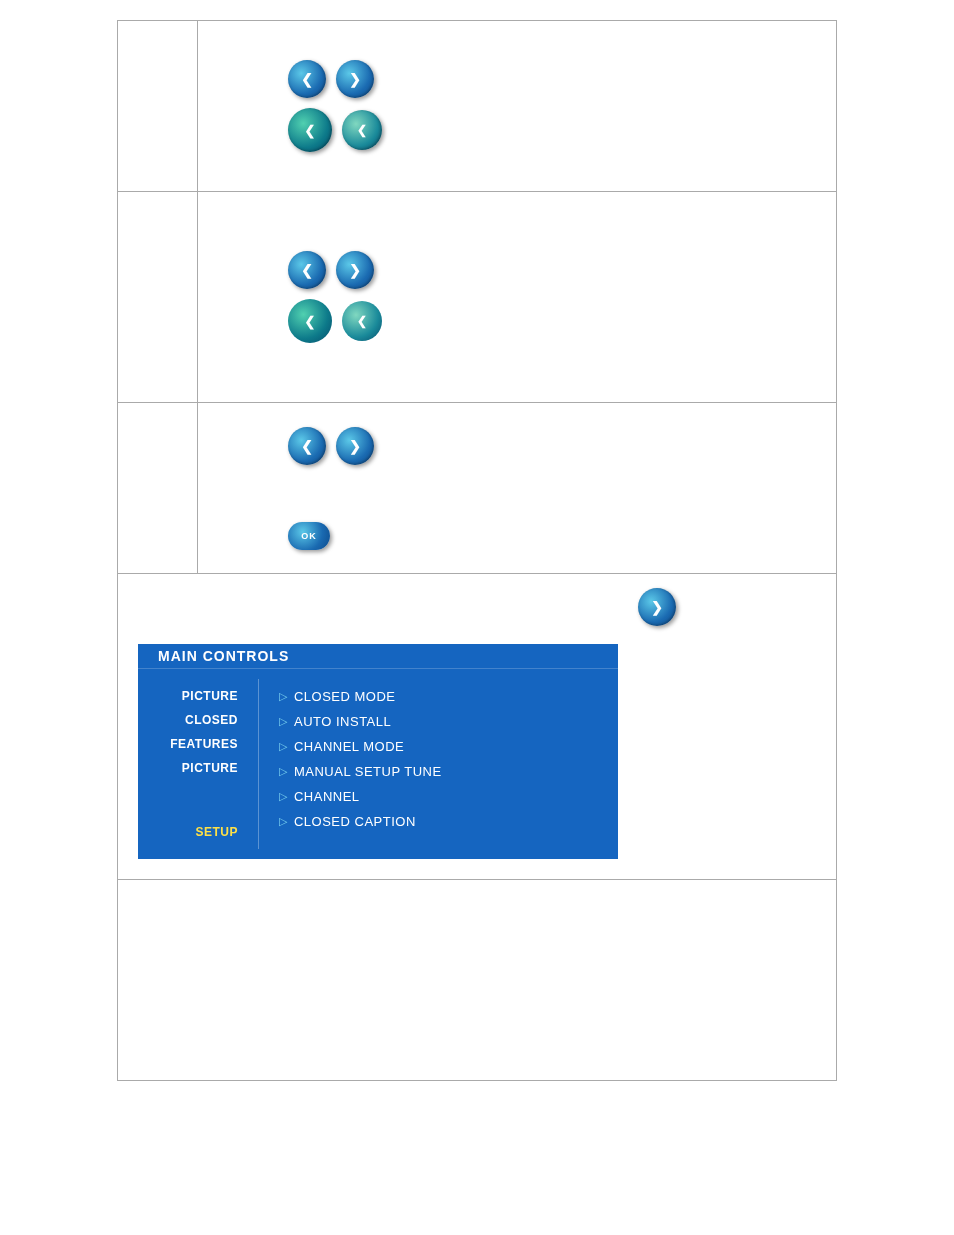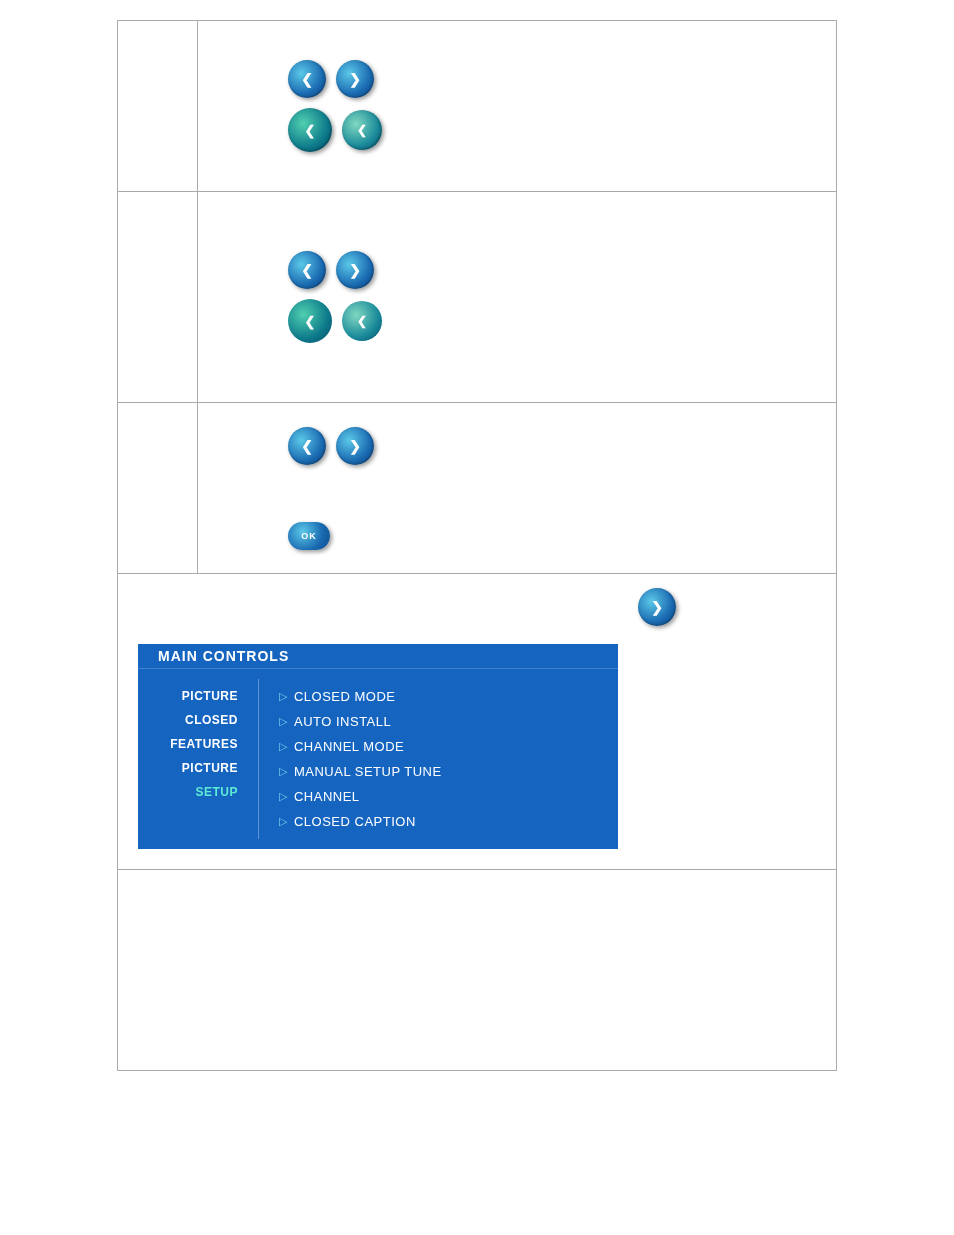--- a/index.html
+++ b/index.html
@@ -279,21 +279,21 @@
         </button>
 
         <div class="menu-panel" style="margin-top: 60px;">
           <div class="menu-title">MAIN  CONTROLS</div>
           <div class="menu-body">
             <div class="menu-left">
               <div class="menu-left-item">PICTURE</div>
               <div class="menu-left-item">CLOSED</div>
               <div class="menu-left-item">FEATURES</div>
               <div class="menu-left-item">PICTURE</div>
-              <div class="menu-left-item active" style="color:#5eead4;">SETUP</div>
+              <div class="menu-left-item active" style="color:#fde047;margin-top:40px;">SETUP</div>
             </div>
             <div class="menu-divider"></div>
             <div class="menu-right">
               <div class="menu-right-item">
                 <span class="menu-arrow">▷</span>
                 <span>CLOSED MODE</span>
               </div>
               <div class="menu-right-item">
                 <span class="menu-arrow">▷</span>
                 <span>AUTO INSTALL</span>

